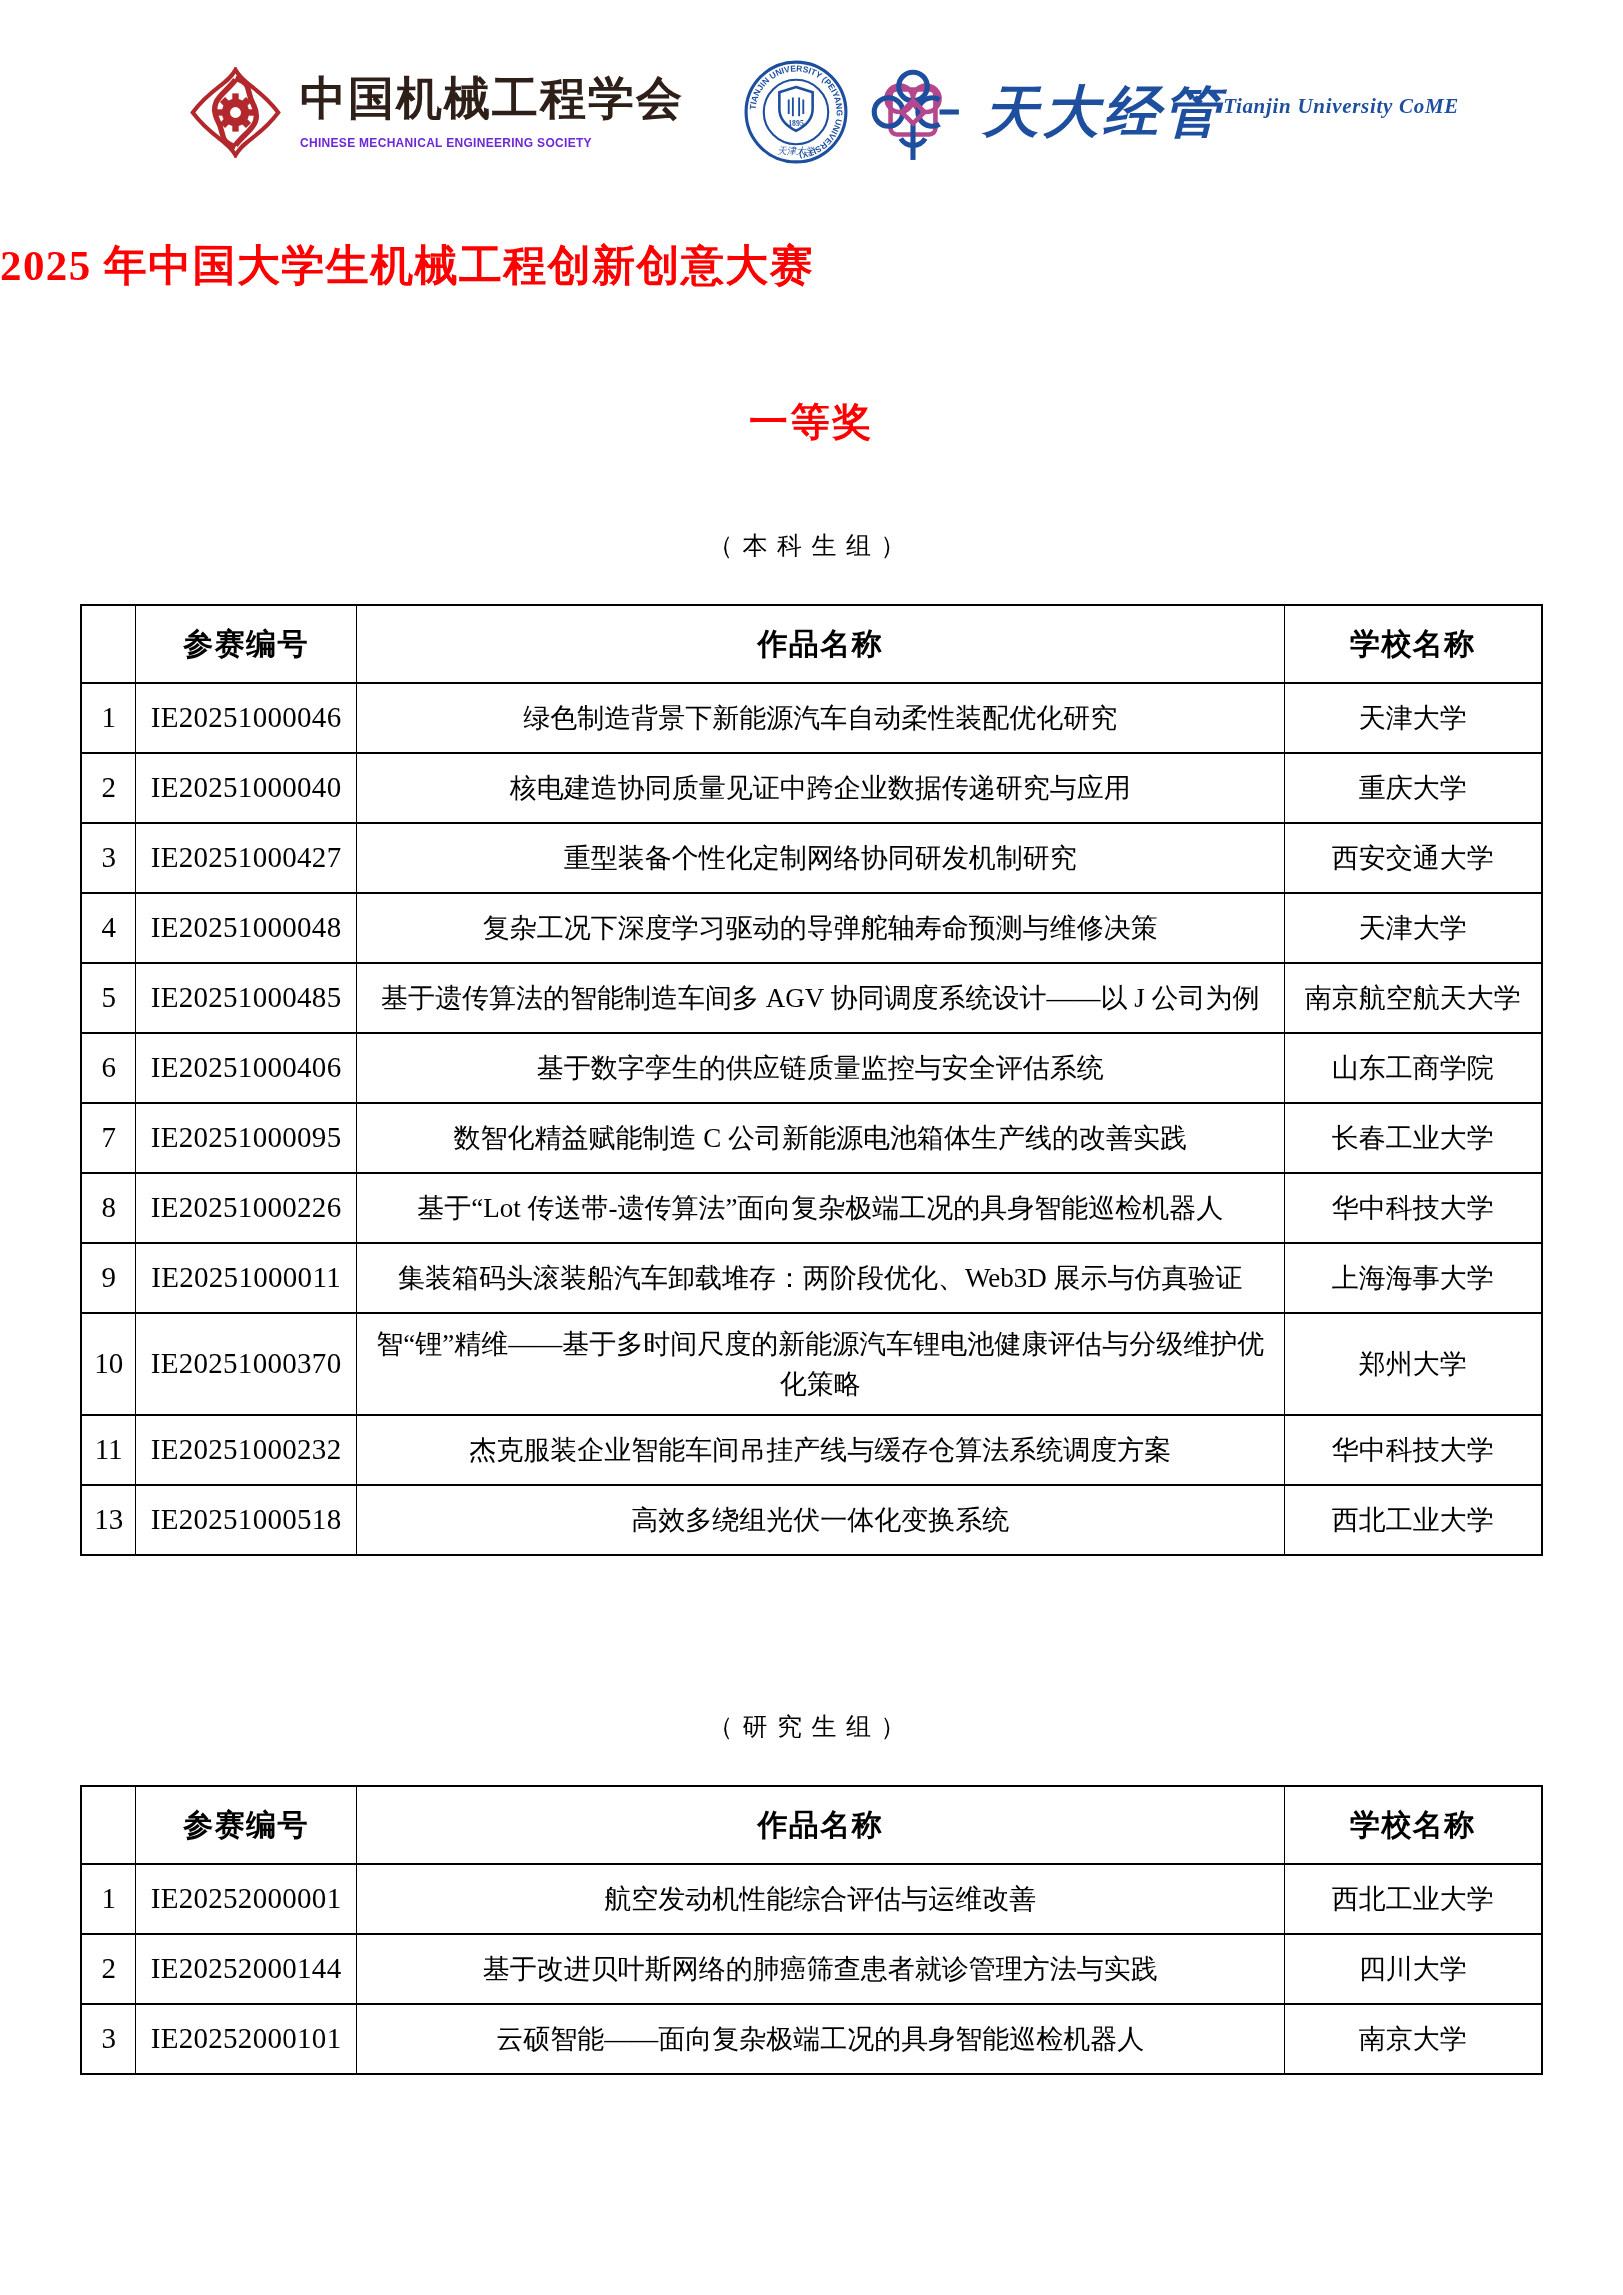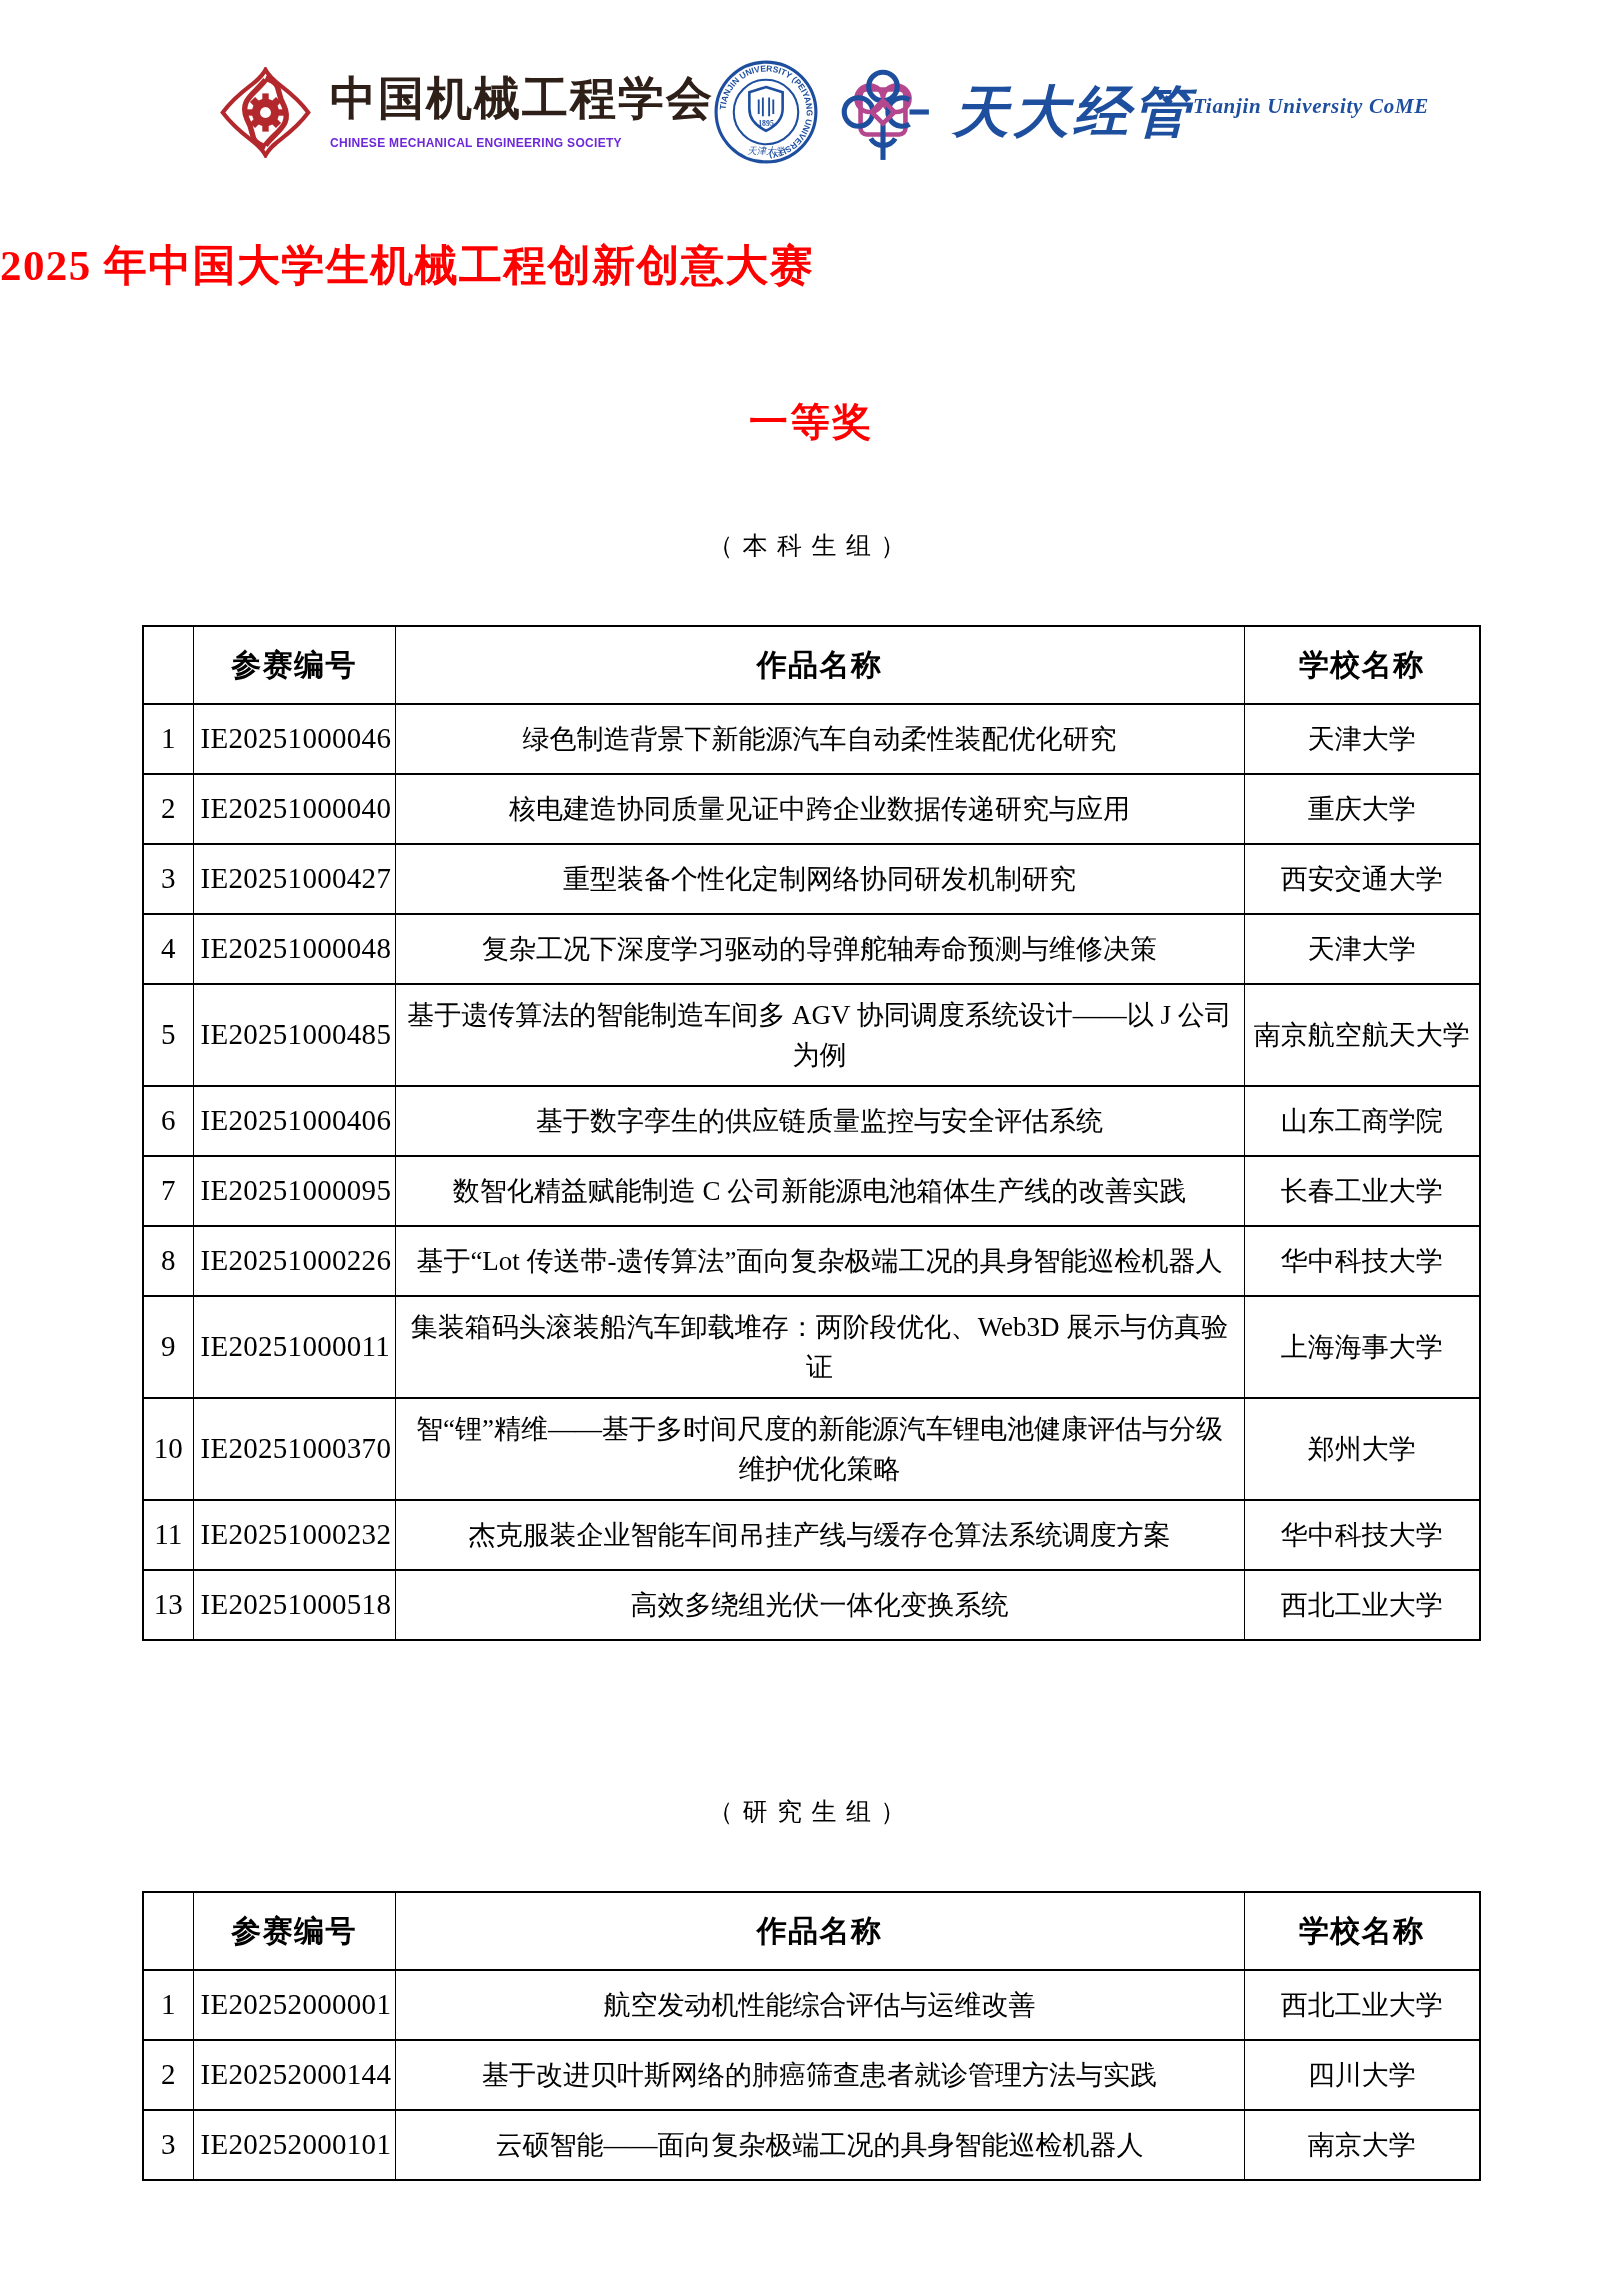--- a/index.html
+++ b/index.html
@@ -12,21 +12,21 @@
   }
   *{margin:0;padding:0;box-sizing:border-box;}
   html,body{background:#ffffff;}
   body{
     width:1623px;height:2295px;
     font-family:"Liberation Serif","DejaVu Serif",serif;
     color:#000;overflow:hidden;position:relative;
   }
   
   .header{
-    display:flex;justify-content:center;align-items:center;
+    display:flex;justify-content:space-between;align-items:center;
     padding:60px 164px 0 190px;
   }
   .logo-left{display:flex;align-items:center;gap:19px;}
   .logo-left .emblem{width:91px;height:91px;flex:0 0 auto;}
   .logo-left-text{display:flex;flex-direction:column;align-items:flex-start;}
   .logo-left-cn{
     font-family:"Liberation Sans","DejaVu Sans",sans-serif;
     font-weight:bold;font-size:46px;letter-spacing:2px;color:var(--logo-brown);
     line-height:1.05;white-space:nowrap;
   }
@@ -59,21 +59,21 @@
     font-weight:bold;font-size:39px;letter-spacing:2.7px;
   }
   .group-heading{
     text-align:center;color:#000;font-size:25px;letter-spacing:9.5px;
     font-weight:normal;
   }
   .group-heading.first{margin-top:80px;}
   .group-heading.second{margin-top:154px;}
   
   table.award-table{
-    width:1339px;margin:63px auto 0 auto;
+    width:1463px;margin:42px auto 0 auto;
     border-collapse:collapse;table-layout:fixed;
     border:2.7px solid var(--border-black);
   }
   .award-table th,.award-table td{
     border-top:2.7px solid var(--border-black);
     border-bottom:2.7px solid var(--border-black);
     border-left:1.4px solid var(--border-black);
     border-right:1.4px solid var(--border-black);
     text-align:center;vertical-align:middle;
   }

